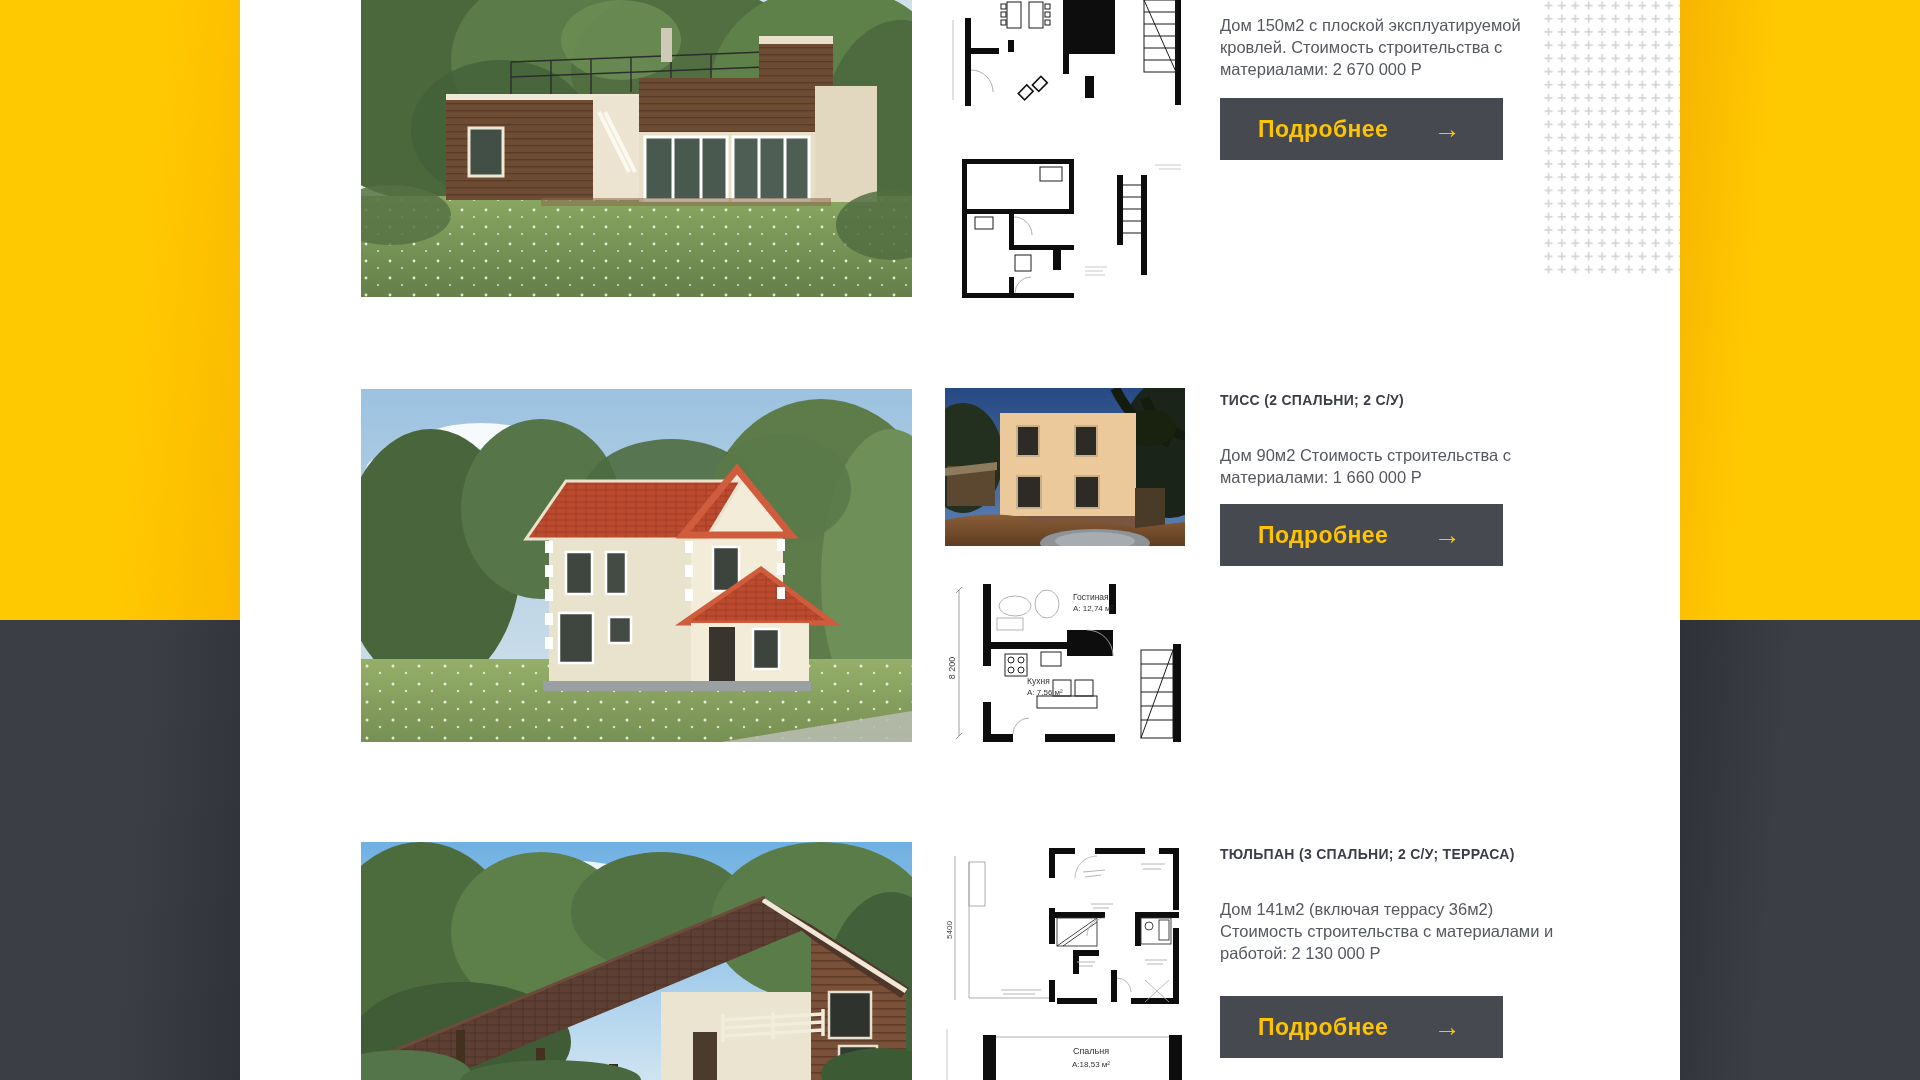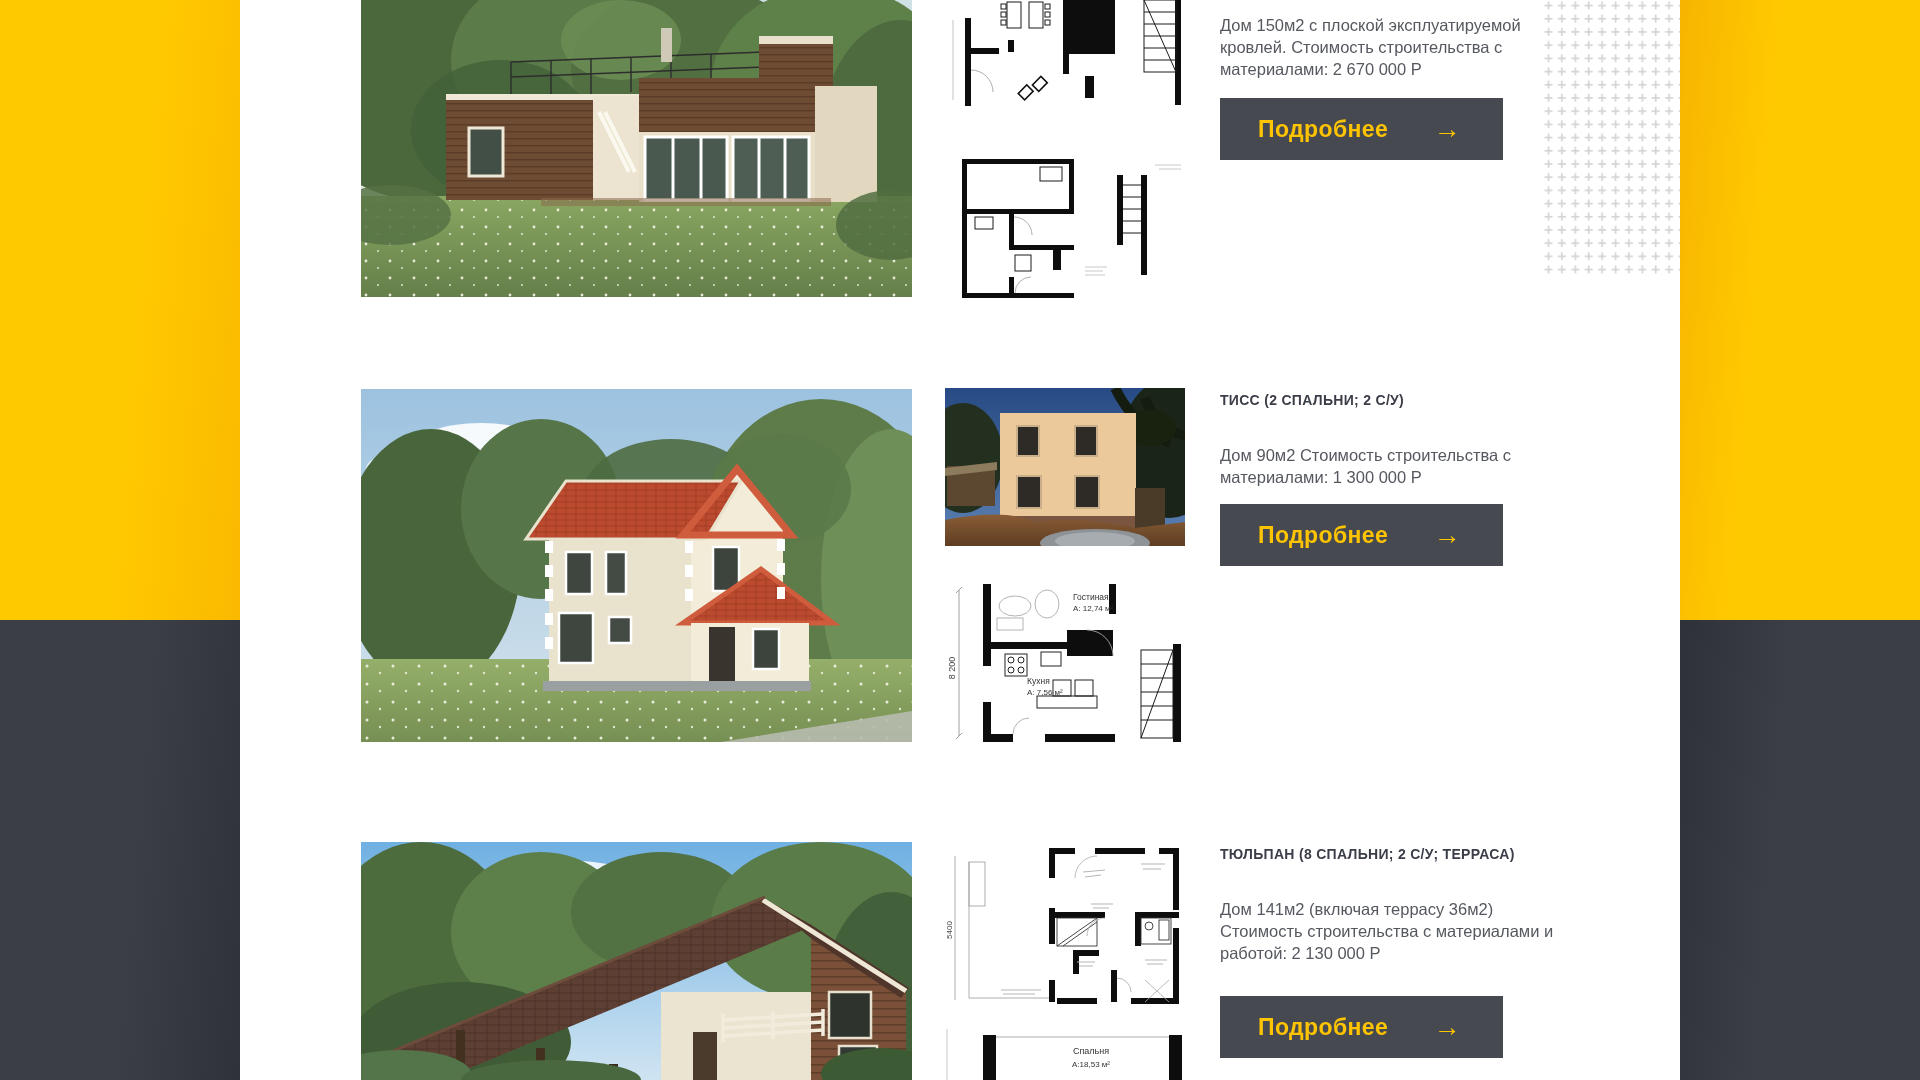--- a/index.html
+++ b/index.html
@@ -296,21 +296,21 @@
       <rect x="72" y="88" width="24" height="32"></rect>
       <rect x="130" y="88" width="24" height="32"></rect>
     </g>
     <rect x="55" y="128" width="136" height="12" fill="#7a5640"></rect>
     <rect x="190" y="100" width="30" height="40" fill="#4a3a28"></rect>
     <path d="M0 158 L0 132 Q60 120 90 134 Q140 128 190 140 L240 134 L240 158 Z" fill="url(#dirt3)"></path>
     <ellipse cx="150" cy="155" rx="55" ry="14" fill="#8e9397"></ellipse>
     <ellipse cx="150" cy="153" rx="40" ry="9" fill="#a7acb0"></ellipse>
   </svg>
 
-  <div class="abs card-desc" style="left:1220px;top:444px;width:312px;">Дом 90м2 Стоимость строительства с материалами: 1 300 000 Р</div>
+  <div class="abs card-desc" style="left:1220px;top:444px;width:312px;">Дом 90м2 Стоимость строительства с материалами: 1 660 000 Р</div>
   <div class="abs btn" style="left:1220px;top:504px;">
     <span>Подробнее</span>
     <span class="arrow">→</span>
   </div>
 
   <svg class="abs plan" style="left:945px;top:584px;" width="240" height="158" viewBox="0 0 240 158">
     <line x1="14" y1="6" x2="14" y2="152" stroke="#888" stroke-width=".8"></line>
     <path d="M11 9l6-6M11 155l6-6" stroke="#888" stroke-width=".8"></path>
     <text x="10" y="84" transform="rotate(-90 10 84)" font-size="9" fill="#444" text-anchor="middle">8 200</text>
     <g fill="#0d0d0d">
@@ -349,21 +349,21 @@
         <line x1="196" y1="122" x2="228" y2="122"></line>
       <line x1="196" y1="136" x2="228" y2="136"></line>
         <line x1="196" y1="154" x2="228" y2="66"></line>
     </g>
     <text x="128" y="16" font-size="8.5" fill="#333">Гостиная</text>
     <text x="128" y="27" font-size="8" fill="#333">А: 12,74 м²</text>
     <text x="82" y="100" font-size="8.5" fill="#333">Кухня</text>
     <text x="82" y="111" font-size="8" fill="#333">А: 7,56 м²</text>
   </svg>
 
-  <div class="abs card-title" style="left:1220px;top:842px;width:330px;">ТЮЛЬПАН (8 СПАЛЬНИ; 2 С/У; ТЕРРАСА)</div>
+  <div class="abs card-title" style="left:1220px;top:842px;width:330px;">ТЮЛЬПАН (3 СПАЛЬНИ; 2 С/У; ТЕРРАСА)</div>
 
   <svg class="abs photo" style="left:361px;top:842px;" width="551" height="238" viewBox="0 0 551 238">
     <defs>
       <linearGradient id="sky4" x1="0" y1="0" x2="0" y2="1">
         <stop offset="0" stop-color="#6fb0e2"></stop>
           <stop offset="1" stop-color="#cfe4f2"></stop>
       </linearGradient>
       <pattern id="slat4" width="9" height="8" patternUnits="userSpaceOnUse">
         <rect width="9" height="8" fill="#7a5138"></rect>
           <rect y="6" width="9" height="1.6" fill="#5f3d29"></rect>

